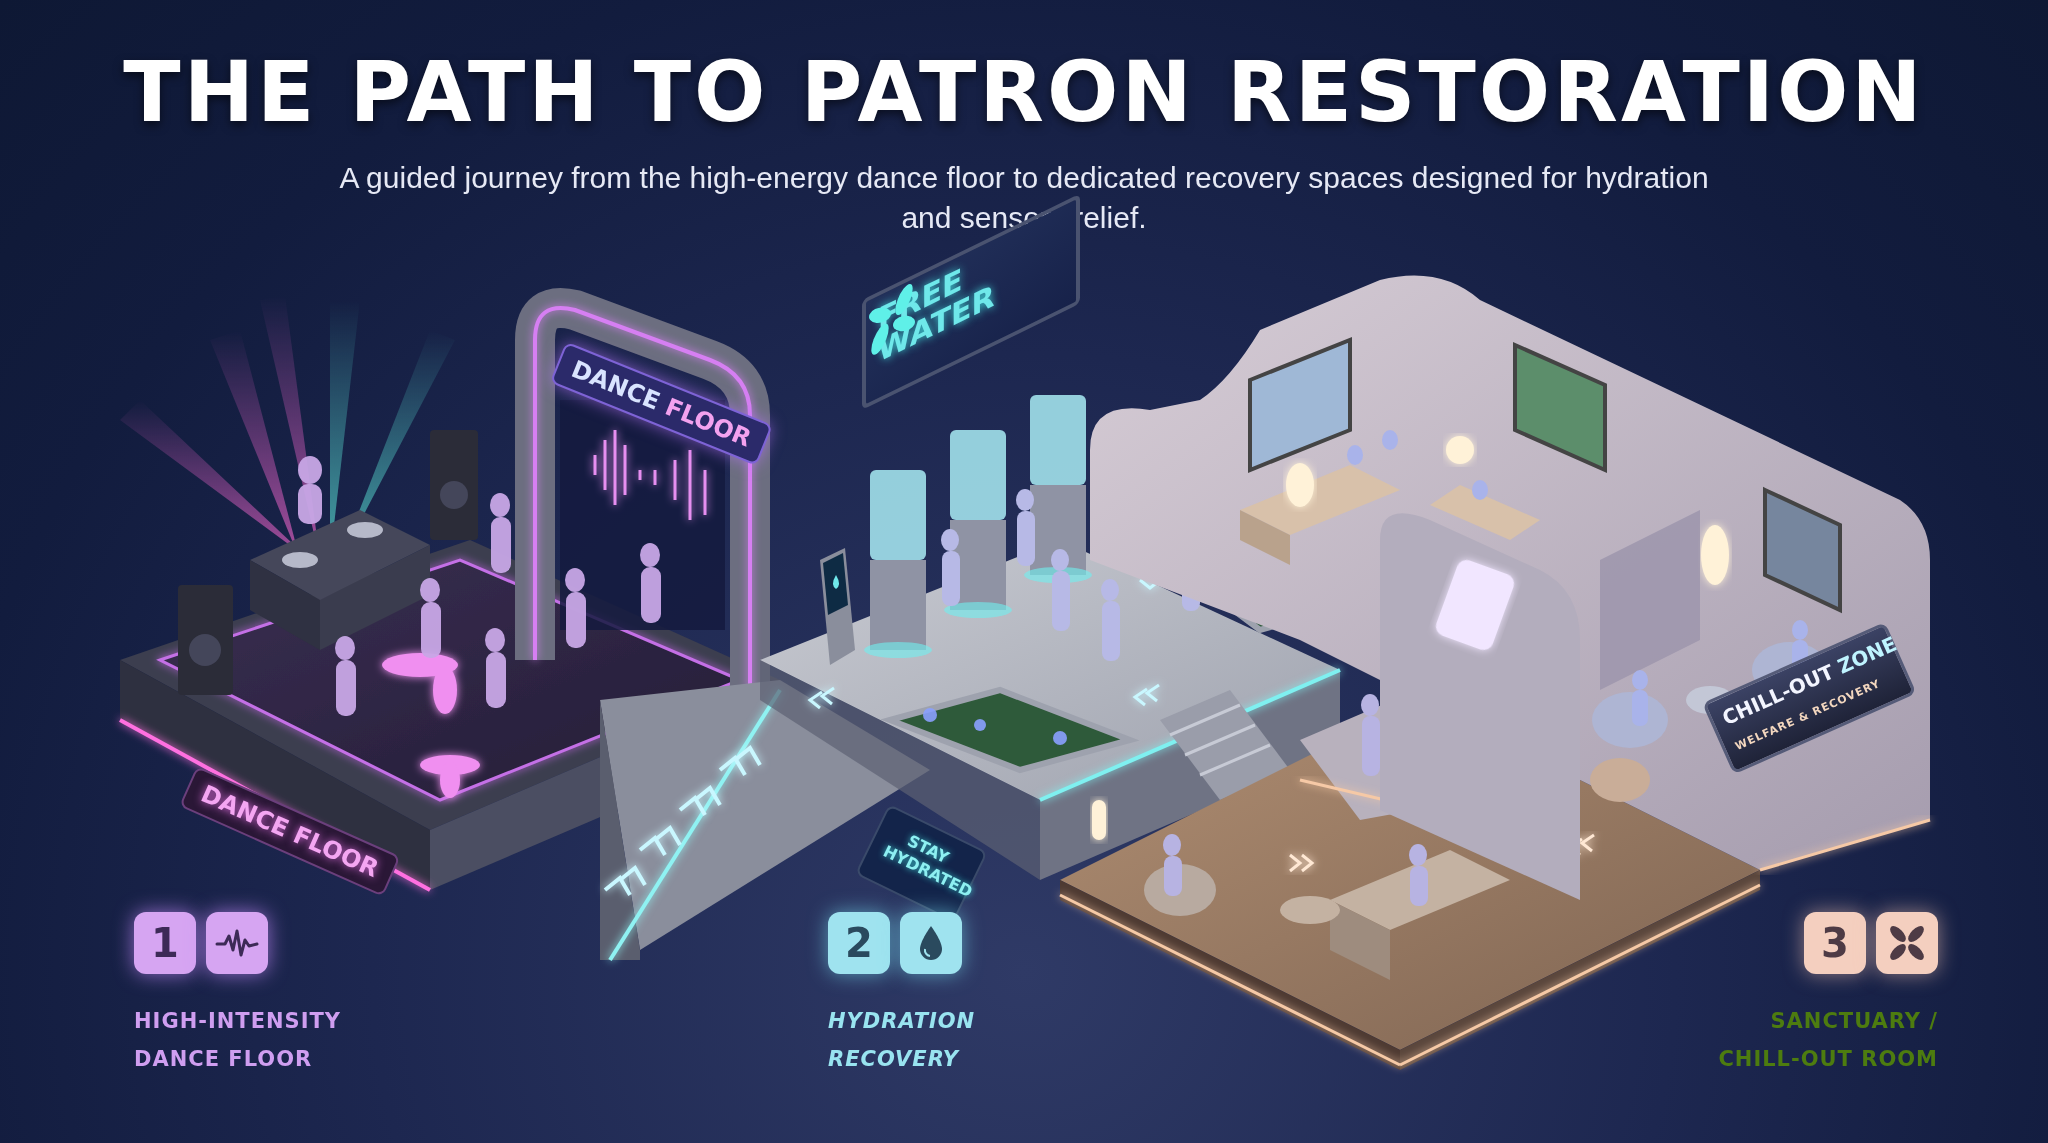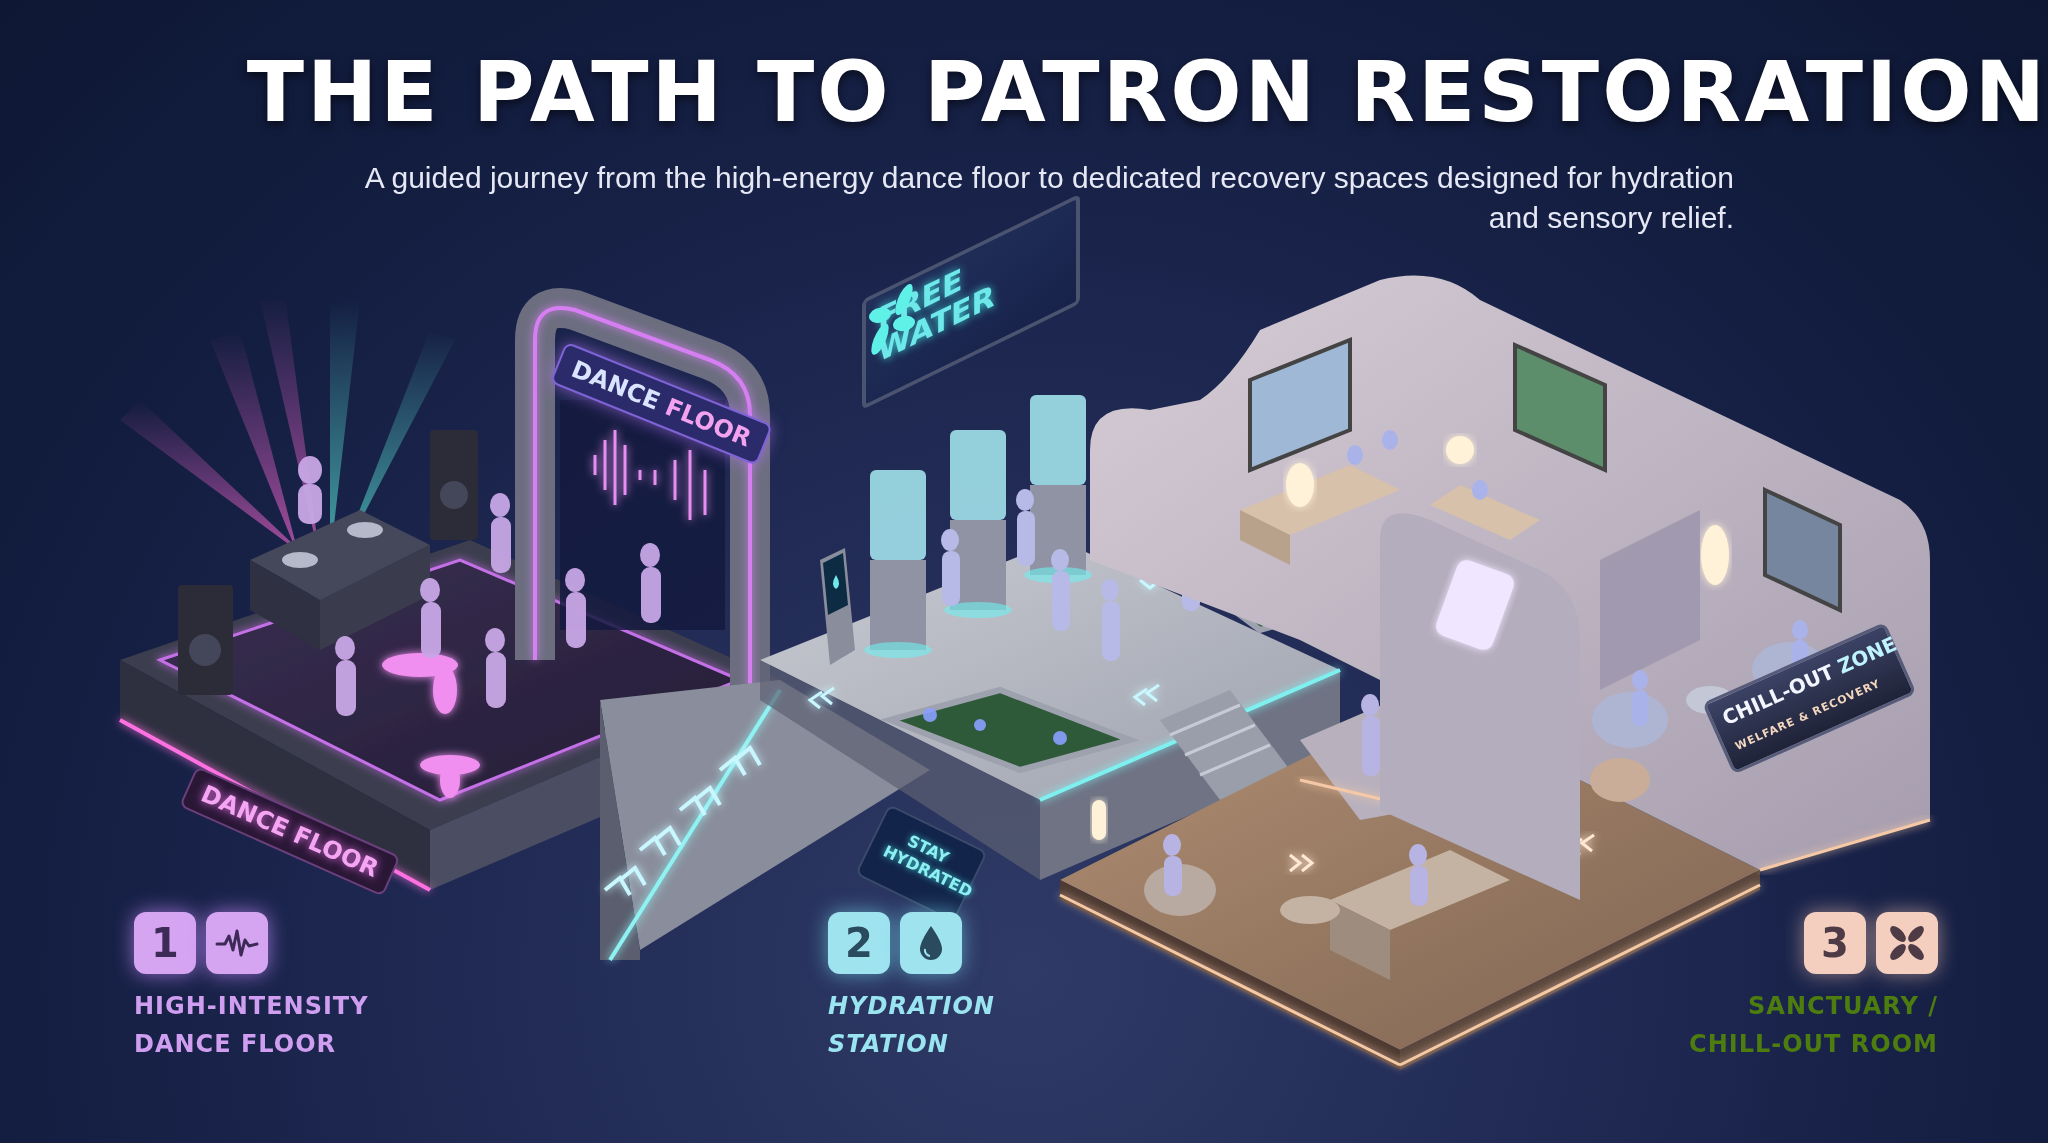--- a/index.html
+++ b/index.html
@@ -3,21 +3,21 @@
 <meta charset="utf-8">
 <style>
   * { box-sizing: border-box; margin: 0; padding: 0; }
   html, body { width: 2048px; height: 1143px; overflow: hidden; }
   body {
     font-family: "DejaVu Sans", sans-serif;
     background: radial-gradient(ellipse at 50% 85%, #2f3a66 0%, #1d2750 45%, #121c3e 75%, #0e1834 100%);
     color: #fff;
     position: relative;
   }
-  .header { position: absolute; top: 40px; left: 0; width: 2048px; text-align: right; }
+  .header { position: absolute; top: 40px; left: 0; width: 2048px; text-align: center; }
   .title {
     font-family: "DejaVu Sans", sans-serif; font-weight: bold;
     font-size: 84px; letter-spacing: 3px; color: #ffffff;
     text-shadow: 0 4px 10px rgba(0,0,0,0.55);
     line-height: 104px;
   }
   .subtitle {
     margin: 14px auto 0; width: 1420px;
     font-family: "Liberation Sans", sans-serif; font-size: 30px; line-height: 40px;
     color: #e6e9f5;
@@ -72,22 +72,22 @@
 
   
   .step { position: absolute; top: 912px; }
   .step .badges { display: flex; gap: 10px; }
   .badge {
     width: 62px; height: 62px; border-radius: 12px;
     display: flex; align-items: center; justify-content: center;
     font-family: "DejaVu Sans", sans-serif; font-weight: bold; font-size: 40px;
   }
   .step .label {
-    margin-top: 13px; font-family: "DejaVu Sans", sans-serif; font-weight: bold;
-    font-size: 24px; line-height: 38px; letter-spacing: 1px;
+    margin-top: 28px; font-family: "DejaVu Sans", sans-serif; font-weight: bold;
+    font-size: 21px; line-height: 38px; letter-spacing: 1px;
   }
   .step-1 { left: 134px; }
   .step-1 .badge { background: #d6a5f2; color: #3d2a57; box-shadow: 0 0 20px rgba(200,140,255,0.7); }
   .step-1 .label { color: #cf9ef0; }
   .step-2 { left: 828px; }
   .step-2 .badge { background: #9fe3ef; color: #2a4a5e; box-shadow: 0 0 20px rgba(120,220,240,0.6); }
   .step-2 .label { color: #99e4f0; font-style: italic; }
   .step-3 { right: 110px; text-align: right; }
   .step-3 .badges { justify-content: flex-end; }
   .step-3 .badge { background: #f4cfbf; color: #4e3b45; box-shadow: 0 0 20px rgba(250,200,180,0.55); }
@@ -417,21 +417,21 @@
     <div class="badge">2</div>
     <div class="badge">
       <svg width="28" height="38" viewBox="0 0 28 38">
           <path d="M14,2 C14,2 3,17 3,25 a11,11 0 0 0 22,0 C25,17 14,2 14,2z" fill="#2a4a5e"></path>
           <path d="M8,25 a6,6 0 0 0 5,7" stroke="#9fe3ef" stroke-width="2" fill="none"></path>
         </svg>
     </div>
   </div>
   <div class="label">
     <div>HYDRATION</div>
-    <div>STATION</div>
+    <div>RECOVERY</div>
   </div>
 </div>
 
 <div class="step step-3">
   <div class="badges">
     <div class="badge">3</div>
     <div class="badge">
       <svg width="40" height="40" viewBox="0 0 40 40">
           <g fill="#4e3b45">
         <ellipse cx="11" cy="11" rx="10" ry="5" transform="rotate(45 11 11)"></ellipse>

